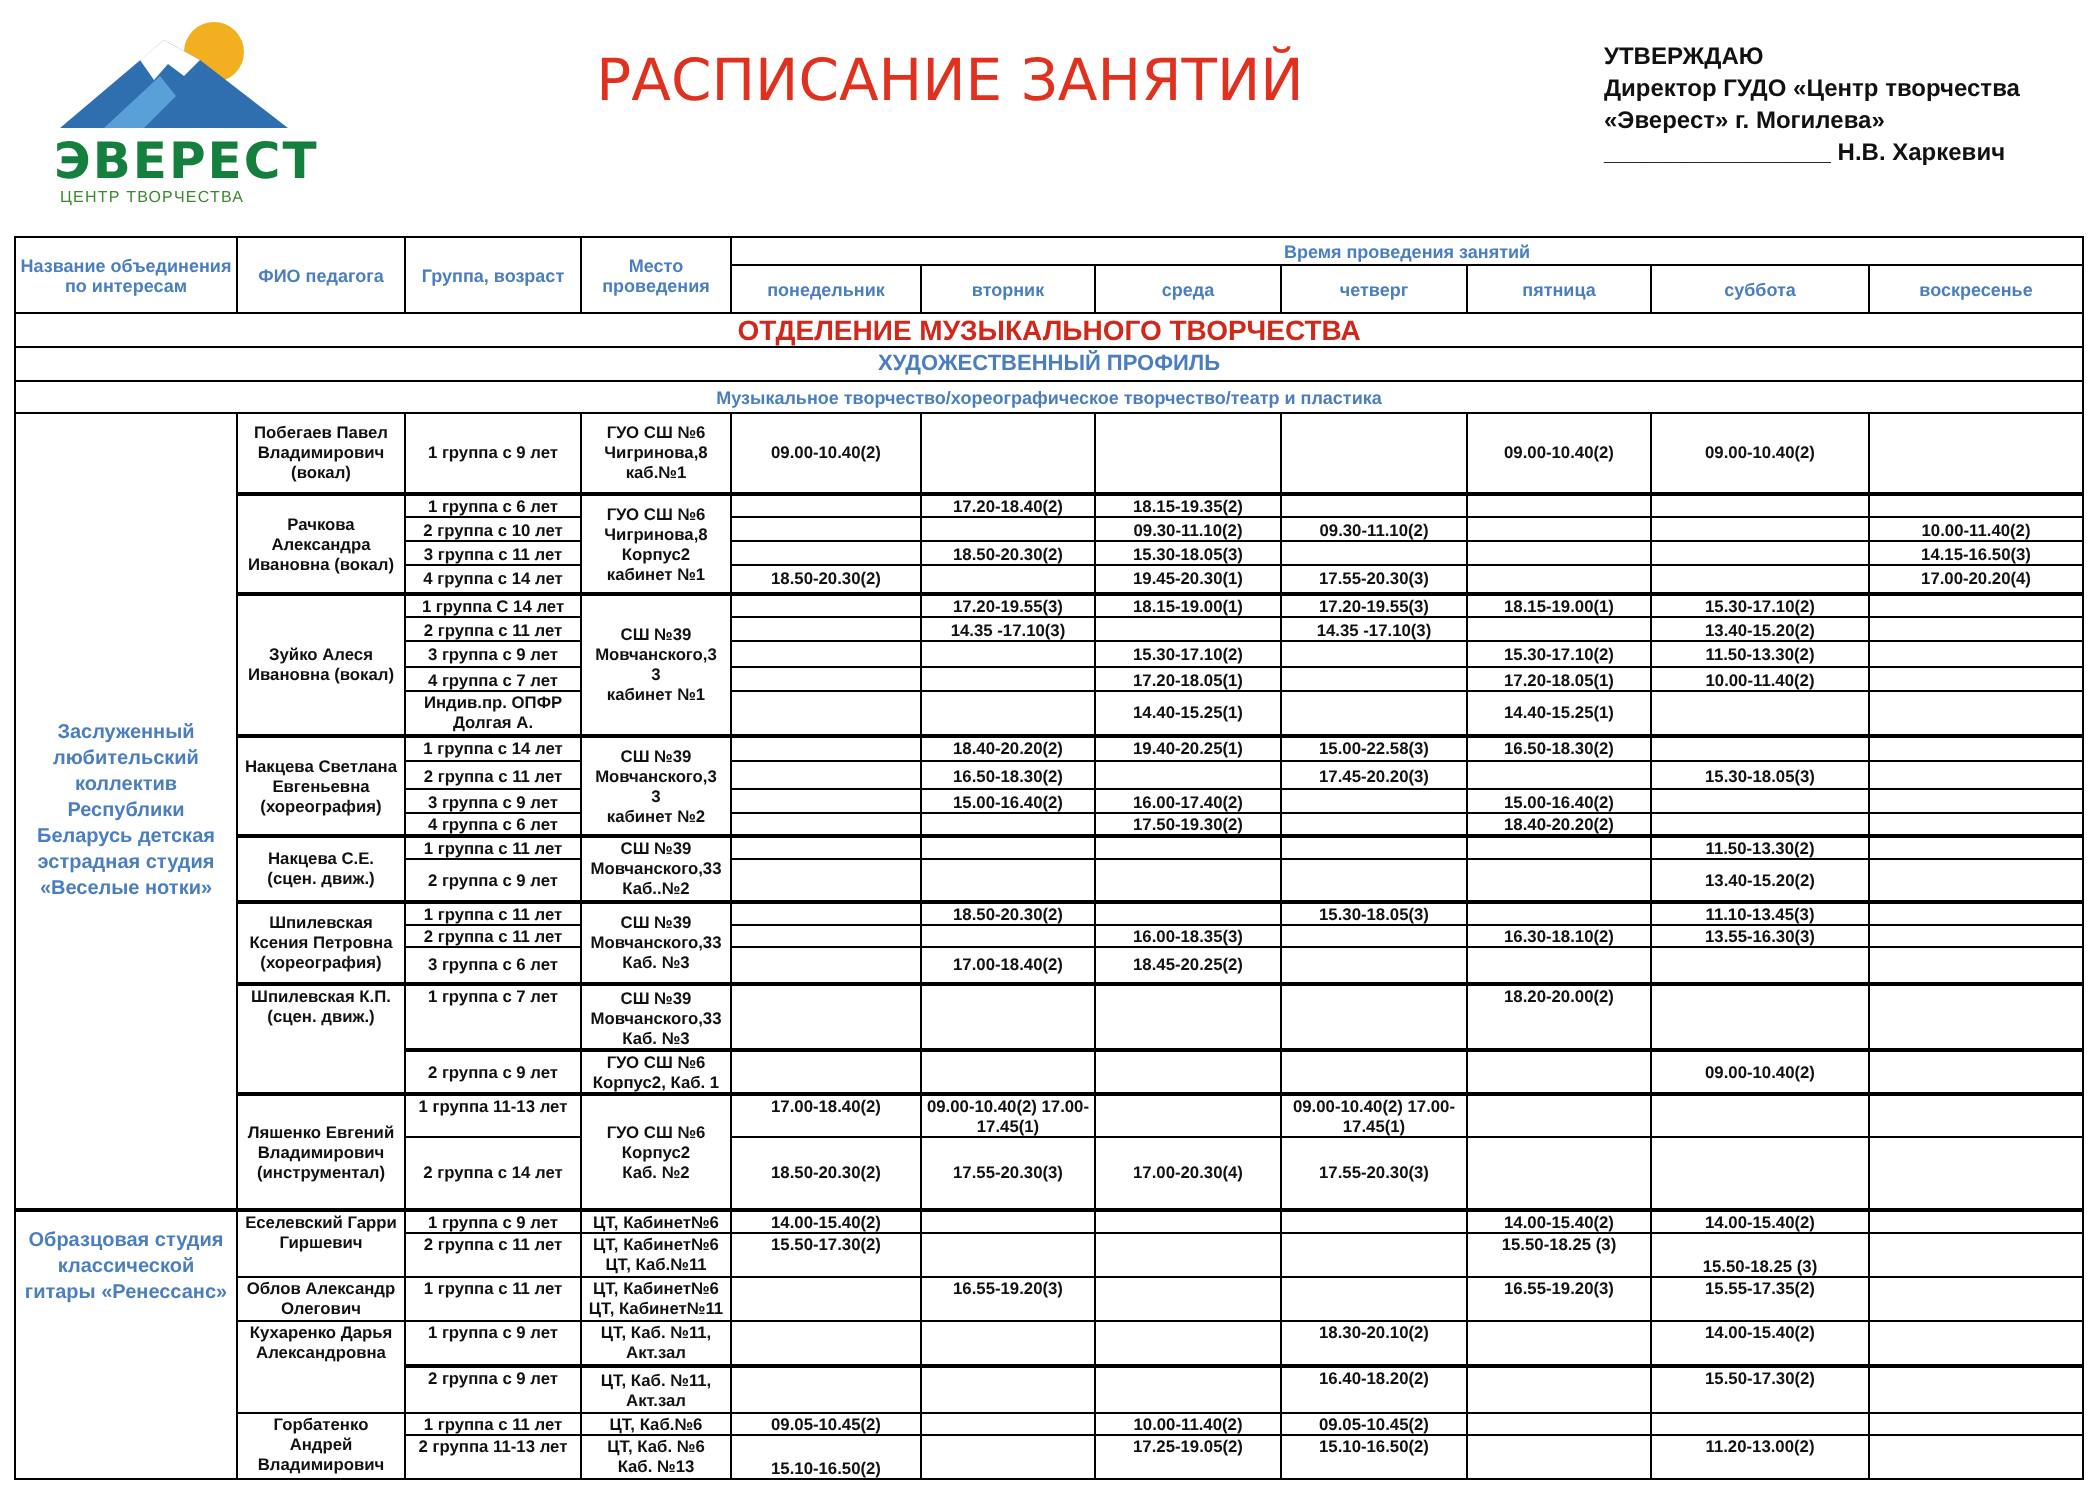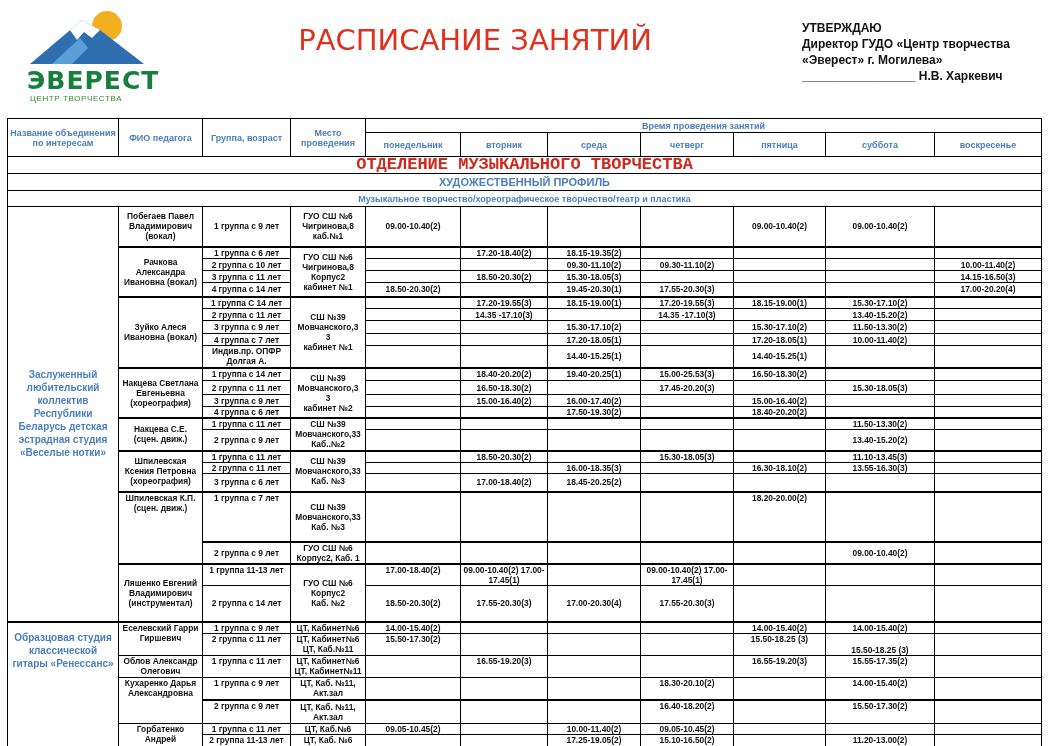--- a/index.html
+++ b/index.html
@@ -6,21 +6,21 @@
   body { width: 1048px; height: 746px; overflow: hidden; position: relative; font-family: "Liberation Sans", sans-serif; }
   .header { position: absolute; left: 0; top: 0; width: 1048px; height: 118px; }
   .logo { position: absolute; left: 22px; top: 8px; width: 130px; height: 92px; }
   .logo-word { position: absolute; left: 5px; top: 58px; font-family: "DejaVu Sans", sans-serif; font-weight: bold; font-size: 25px; color: #15803d; letter-spacing: 1px; }
   .logo-sub { position: absolute; left: 8px; top: 86px; font-size: 8px; color: #3a8a2e; letter-spacing: 0.6px; }
   .title { position: absolute; left: 170px; top: 20px; width: 610px; text-align: center; color: #e0301e; font-family: "DejaVu Sans", sans-serif; font-size: 29px; line-height: 40px; }
   .approve { position: absolute; left: 802px; top: 20px; font-size: 12px; font-weight: bold; color: #111; line-height: 16px; }
   .sched { position: absolute; left: 7px; top: 118px; width: 1034px; border-collapse: collapse; table-layout: fixed; font-size: 8.4px; font-weight: bold; color: #111; }
   .sched td { border: 1px solid #000; text-align: center; vertical-align: middle; padding: 0 2px; line-height: 10px; overflow: hidden; }
   .sched .hd { color: #4a7ebf; font-size: 9px; }
-  .sched .dept { color: #d0281a; font-size: 17px; height: 16px; font-family: Liberation Mono, monospace; }
+  .sched .dept { color: #d0281a; font-size: 14px; height: 16px; }
   .sched .prof { color: #4a7ebf; font-size: 11px; height: 16px; }
   .sched .dir { color: #4a7ebf; font-size: 9px; height: 15px; }
   .sched .assoc { color: #4a7ebf; font-size: 10px; line-height: 13px; }
   .sched .ital { }
   .sched tr.thick td { border-top: 2.5px solid #000; }
   .place-line { display: block; }
 </style>
 </head>
 <body>
 
@@ -216,21 +216,21 @@
     <td>1 группа с 14 лет</td>
     <td rowspan="4">
           <span class="place-line">СШ №39</span>
           <span class="place-line ital">Мовчанского,3</span>
           <span class="place-line ital">3</span>
           <span class="place-line">кабинет №2</span>
         </td>
     <td></td>
         <td>18.40-20.20(2)</td>
         <td>19.40-20.25(1)</td>
-        <td>15.00-25.53(3)</td>
+        <td>15.00-22.58(3)</td>
         <td>16.50-18.30(2)</td>
         <td></td>
         <td></td>
   </tr>
   <tr style="height:14px">
     <td>2 группа с 11 лет</td>
     <td></td>
         <td>16.50-18.30(2)</td>
         <td></td>
         <td>17.45-20.20(3)</td>
@@ -316,21 +316,21 @@
     <td>3 группа с 6 лет</td>
     <td></td>
         <td>17.00-18.40(2)</td>
         <td>18.45-20.25(2)</td>
         <td></td>
         <td></td>
         <td></td>
         <td></td>
   </tr>
 
-  <tr class="thick" style="height:50px">
+  <tr class="thick" style="height:33px">
     <td rowspan="2" style="vertical-align:top">Шпилевская К.П. (сцен. движ.)</td>
     <td style="vertical-align:top">1 группа с 7 лет</td>
     <td>
           <span class="place-line">СШ №39</span>
           <span class="place-line ital">Мовчанского,33</span>
           <span class="place-line">Каб. №3</span>
         </td>
     <td></td>
         <td></td>
         <td></td>

